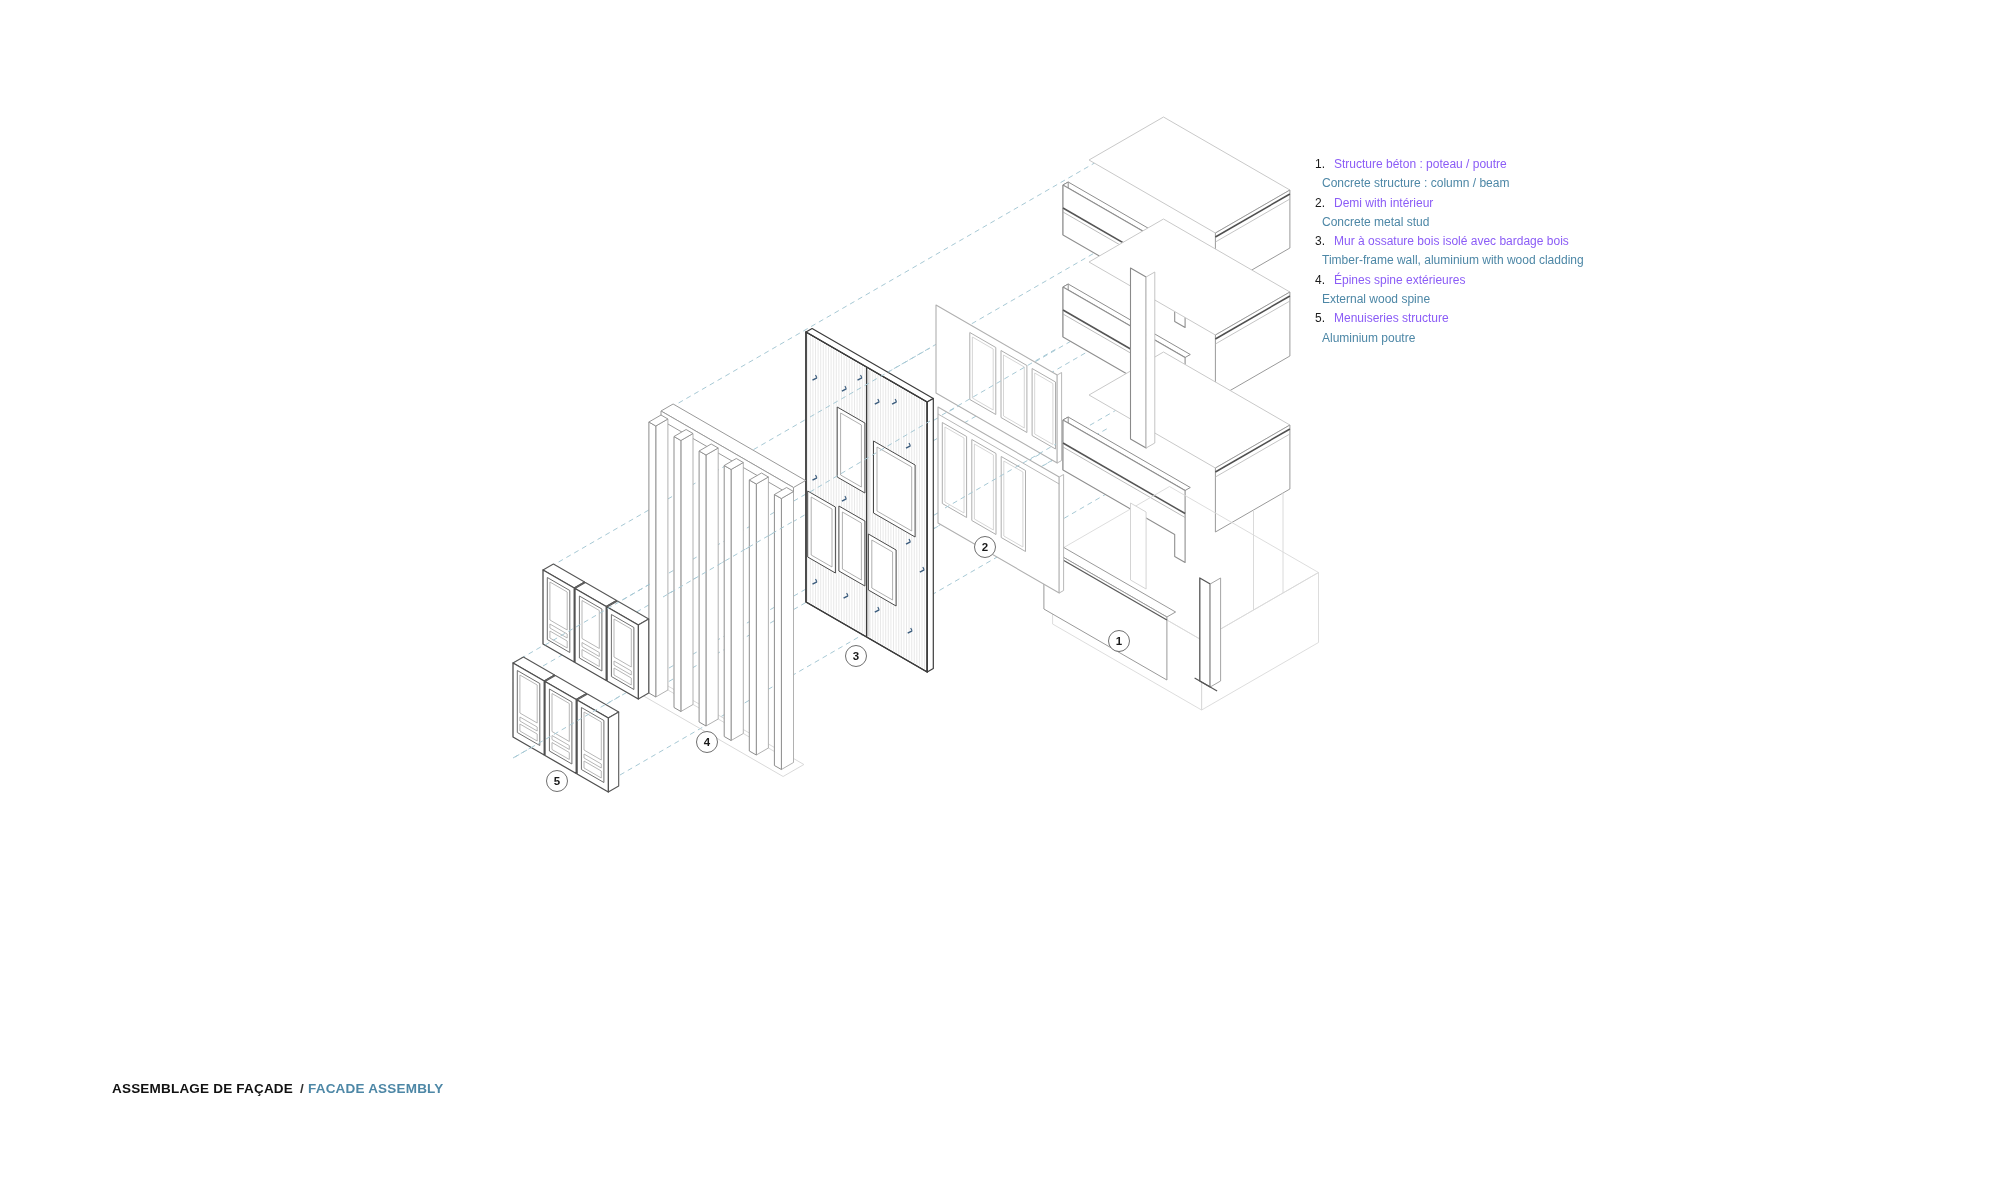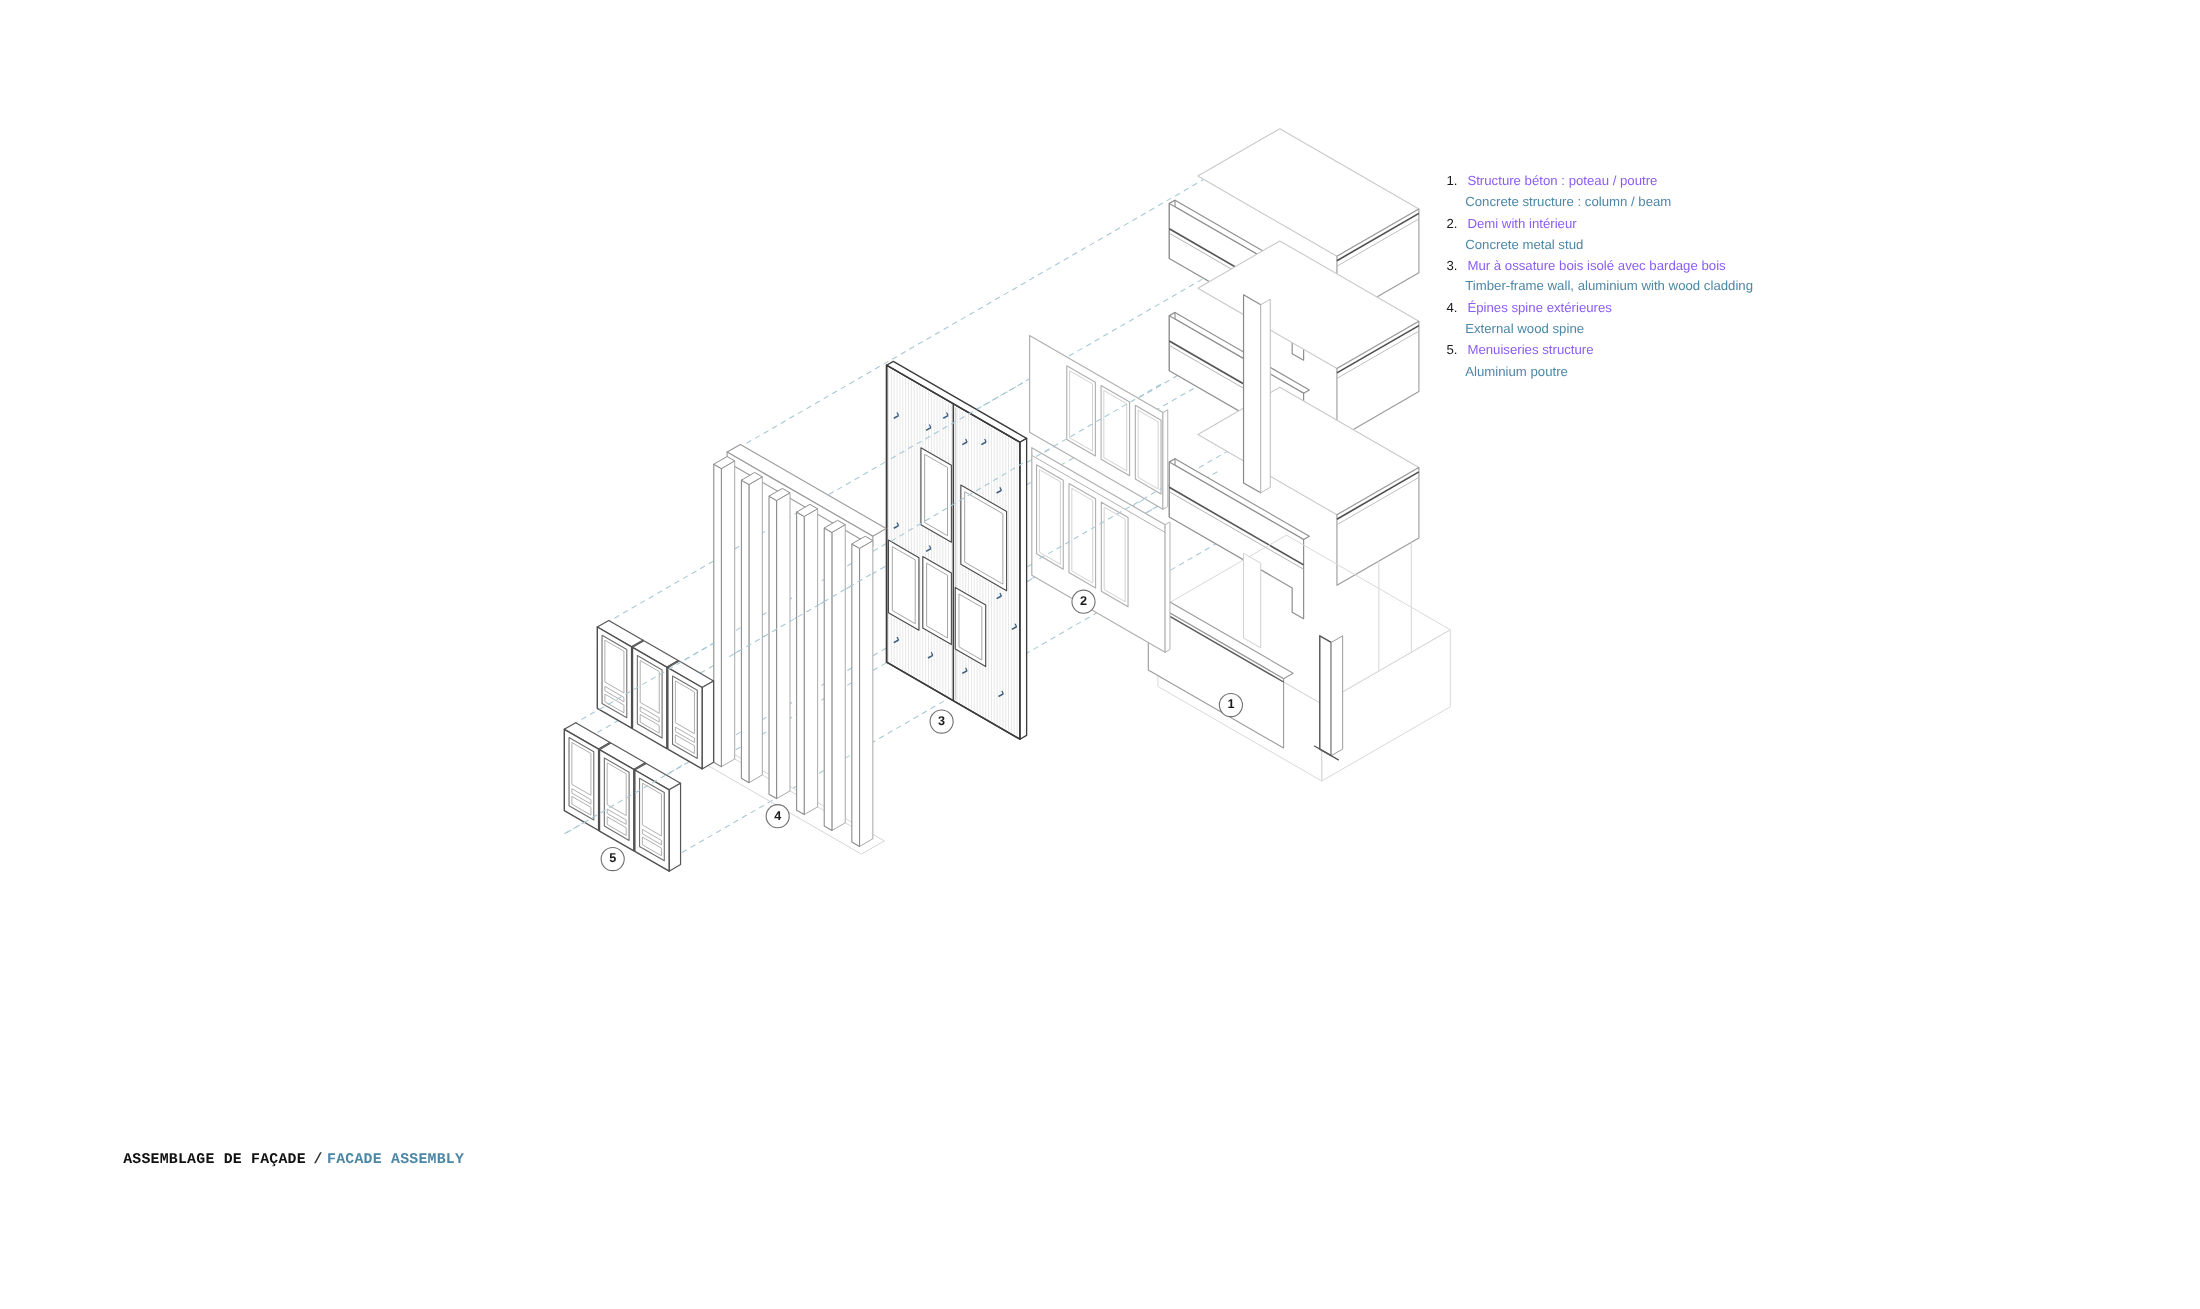--- a/index.html
+++ b/index.html
@@ -4,23 +4,23 @@
 <style>
   html,body{margin:0;padding:0;background:#ffffff;}
   .stage{position:relative;width:2000px;height:1190px;background:#fff;overflow:hidden;
          font-family:"Liberation Sans",sans-serif;-webkit-font-smoothing:antialiased;}
   svg#axon{position:absolute;left:0;top:0;}
   
   .legend{position:absolute;left:1315px;top:155px;width:440px;font-size:12px;line-height:19.3px;color:#1b1b1b;}
   .lg-row{display:flex;}
   .lg-num{width:19px;flex:0 0 19px;}
   .lg-fr{color:#8b5cf6;}
-  .lg-en{margin-left:17px;color:#4d87a6;}
+  .lg-en{margin-left:7px;color:#4d87a6;}
   
-  .title{position:absolute;left:112px;top:1047px;font-size:13.5px;font-weight:bold;letter-spacing:.2px;white-space:nowrap;font-family:Liberation Mono, monospace;}
+  .title{position:absolute;left:112px;top:1081px;font-size:13.5px;font-weight:bold;letter-spacing:.2px;white-space:nowrap;}
   .title .t-fr{color:#111;}
   .title .t-sep{color:#333;font-weight:bold;padding:0 4px 0 7px;}
   .title .t-en{color:#4d87a6;}
   
   .co{position:absolute;width:22px;height:22px;border:1.2px solid #6f6f6f;border-radius:50%;background:#fff;
       display:flex;align-items:center;justify-content:center;font-size:11.5px;font-weight:bold;color:#1a1a1a;box-sizing:border-box;}
   #co1{left:1108px;top:630px;} #co2{left:974px;top:536px;} #co3{left:845px;top:645px;}
   #co4{left:696px;top:731px;} #co5{left:546px;top:770px;}
 </style>
 </head>

